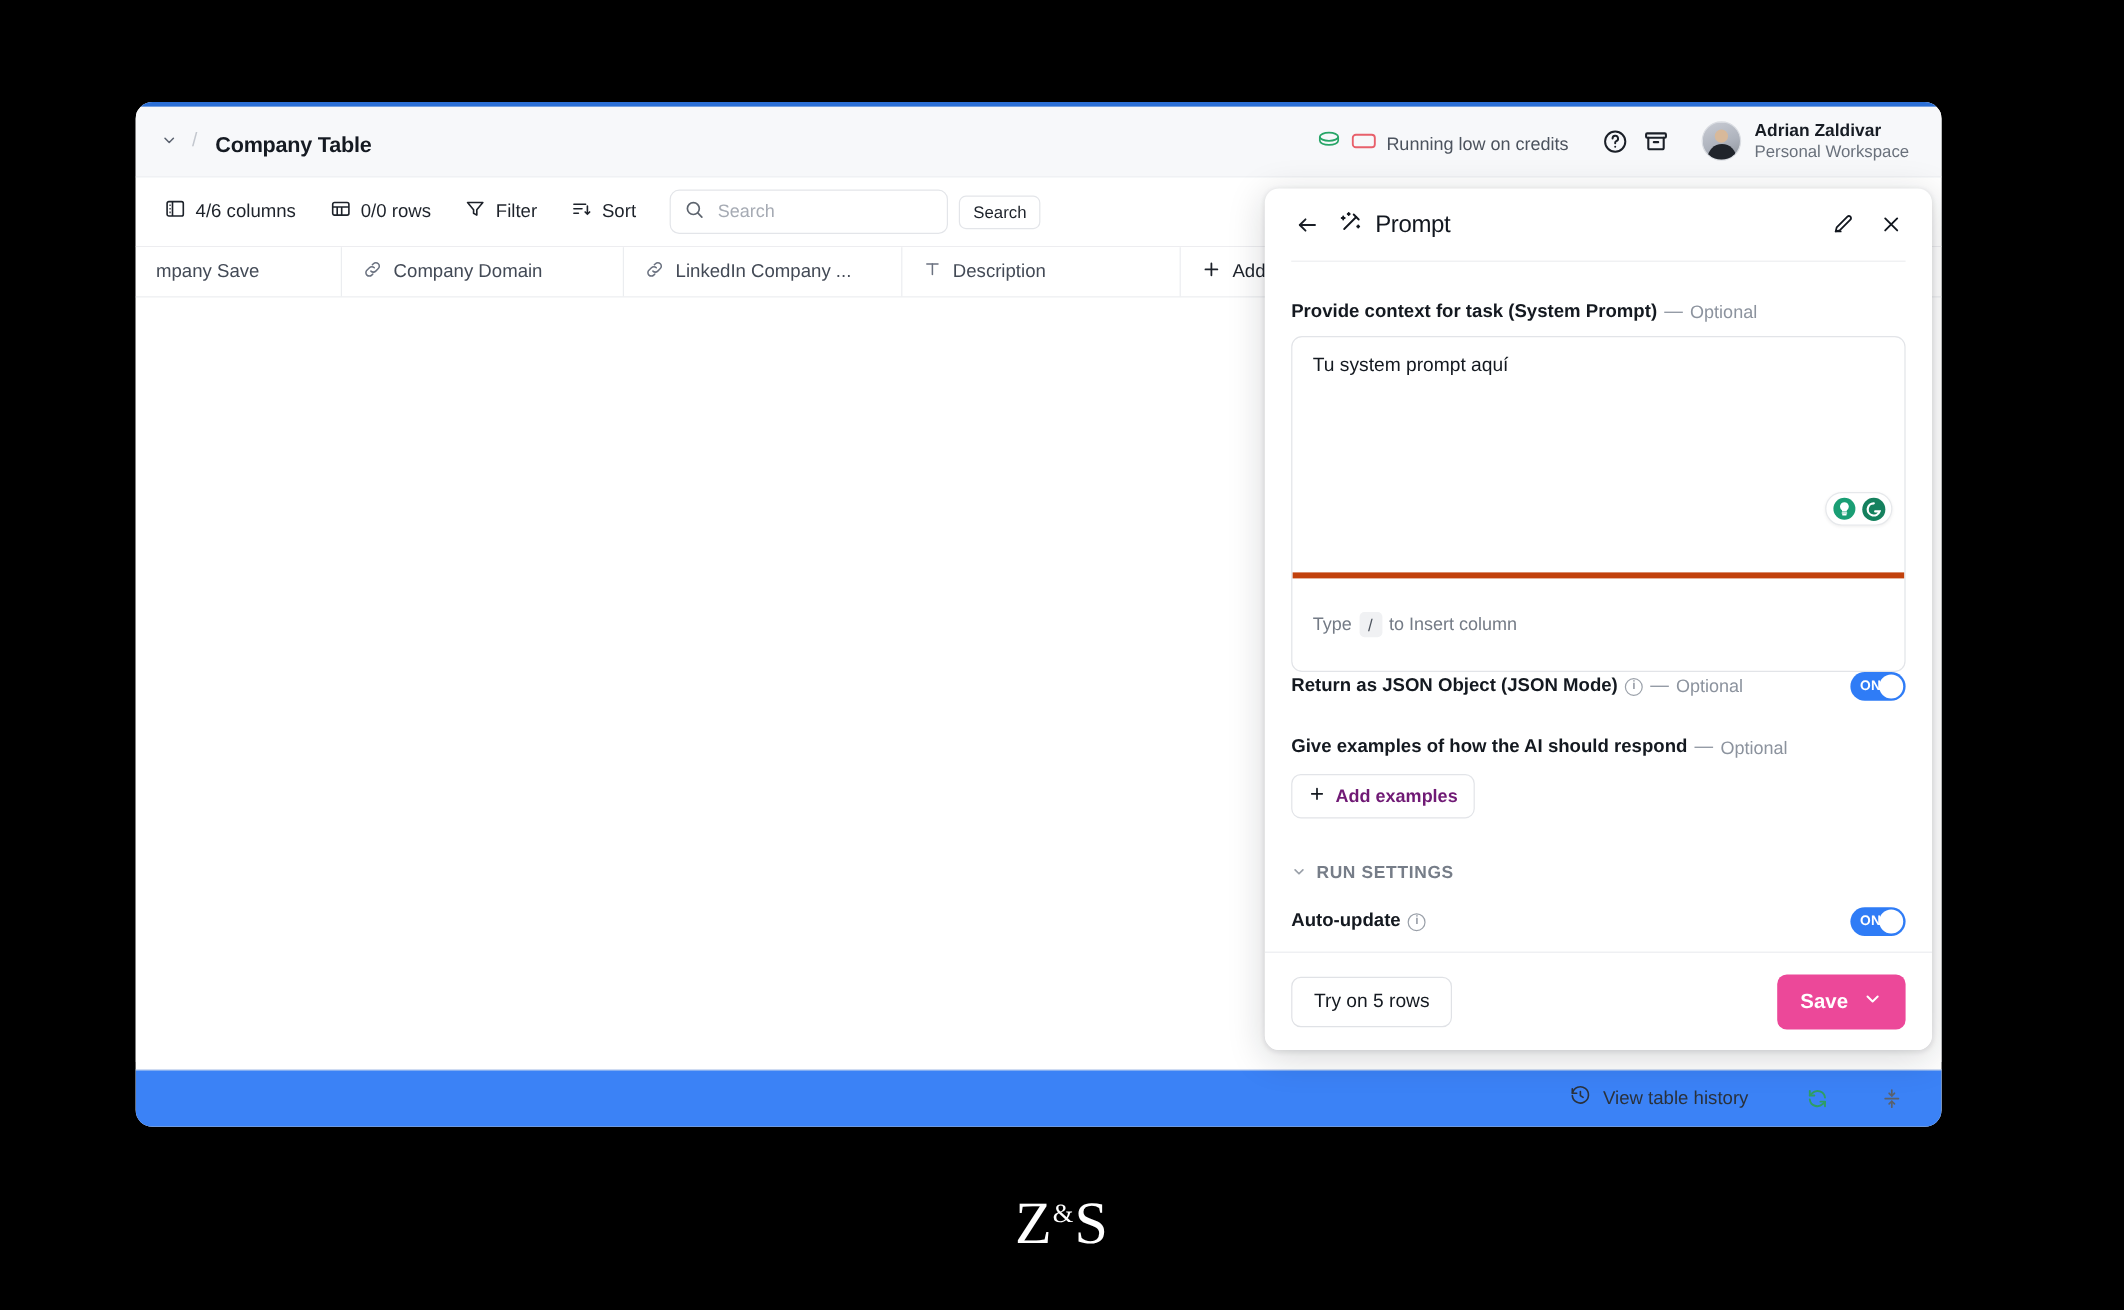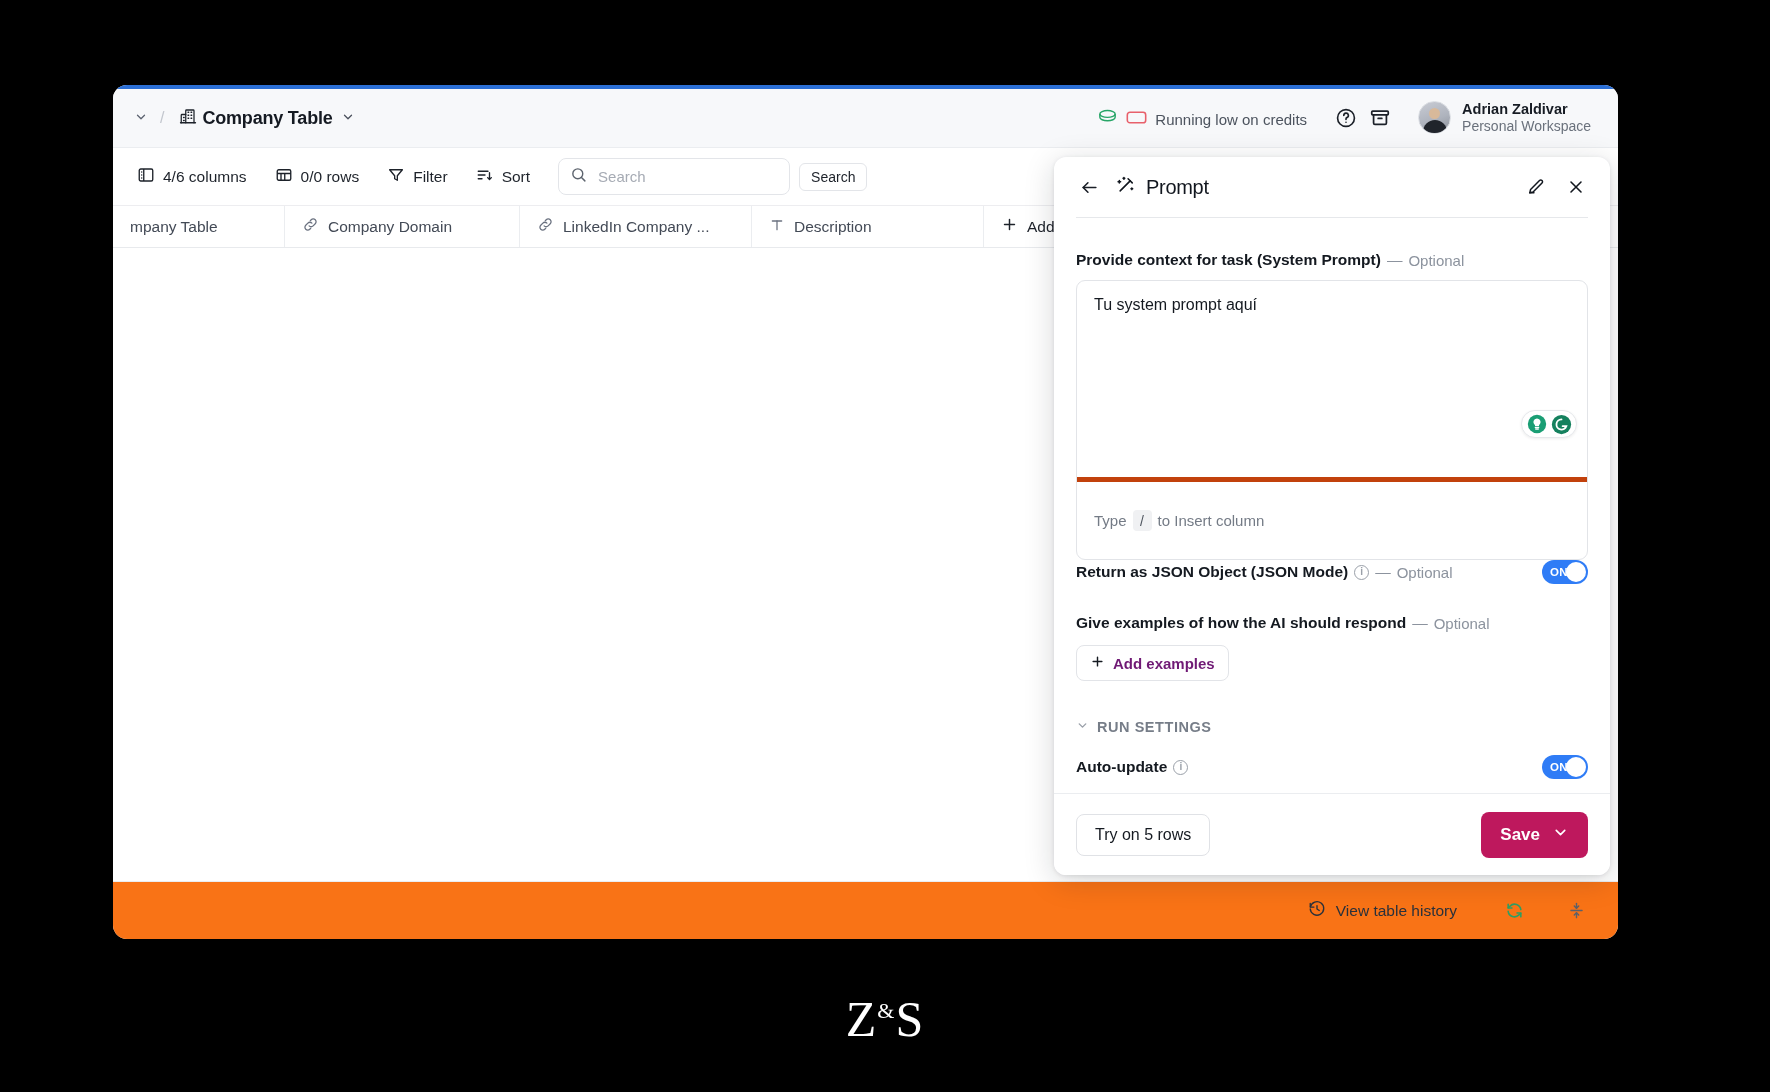--- a/index.html
+++ b/index.html
@@ -38,22 +38,22 @@
     border-bottom: 1px solid #ebedf0;
     display: flex; align-items: center;
     padding: 0 22px 0 16px;
   }
   .bc-chevron {
     color: #5c6370; font-size: 15px; line-height: 1;
     padding: 4px 5px; border-radius: 4px; cursor: pointer;
   }
   .bc-slash { color: #c3c7ce; font-size: 16px; margin: 0 7px; }
   .bc-item {
-    display: flex; align-items: center; gap: 5px;
-    padding: 4px 8px; border-radius: 6px; cursor: pointer;
+    display: flex; align-items: center; gap: 26px;
+    padding: 4px 8px; border-radius: 6px; cursor: pointer; flex-direction: column;
   }
   .bc-title {
     font-size: 18px; font-weight: 600; color: #151a22; letter-spacing: -0.2px;
   }
   .bc-caret { color: #4a515c; font-size: 13px; margin-left: 3px; }
   .header-spacer { flex: 1; }
   .credits {
     display: flex; align-items: flex-end; gap: 8px;
     font-size: 15px; color: #4c535e; cursor: pointer;
     margin-right: 22px;
@@ -140,22 +140,22 @@
   .col.c2 { width: 232px; }
   .col.c3 { width: 232px; }
   .col.add { width: 180px; border-right: none; color: #1d222a; font-weight: 500; }
   .grid-body {
     position: absolute; left: 0; top: 163px; width: 100%; bottom: 54px;
     background: #ffffff;
   }
 
   
   .bottom-bar {
-    position: absolute; left: 0; bottom: 0; width: 100%; height: 58px;
-    background: #f97316; border-top: 1px solid #ebedf0;
+    position: absolute; left: 0; bottom: 0; width: 100%; height: 48px;
+    background: #3b82f6; border-top: 1px solid #ebedf0;
     display: flex; align-items: center; justify-content: flex-end;
     padding-right: 26px; gap: 18px;
   }
   .history-btn {
     display: flex; align-items: center; gap: 10px;
     font-size: 15.5px; color: #2a313b; font-weight: 500;
     padding: 7px 11px; border-radius: 7px; cursor: pointer;
   }
   .bb-icon {
     width: 32px; height: 32px; display: flex; align-items: center;
@@ -289,21 +289,21 @@
     padding: 0 22px;
     background: #fff;
   }
   .try-btn {
     border: 1px solid #e0e2e6; border-radius: 8px; background: #fff;
     padding: 11px 18px; font-size: 16px; color: #151a21; font-weight: 500;
     cursor: pointer; font-family: "Liberation Sans", sans-serif;
   }
   .save-btn {
     display: inline-flex; align-items: center; gap: 12px;
-    background: #be185d; color: #fff; border: none; border-radius: 8px;
+    background: #ec4899; color: #fff; border: none; border-radius: 8px;
     padding: 12px 19px; font-size: 17px; font-weight: 600;
     cursor: pointer; font-family: "Liberation Sans", sans-serif;
   }
 
   
   .logo {
     position: absolute; left: 0; bottom: 44px; width: 100%;
     text-align: center;
     color: #ffffff;
     font-family: "Liberation Serif", serif;
@@ -431,21 +431,21 @@
               <path d="M16.2 16.2 21 21"></path>
           </svg>
         </span>
         <input type="text" value="" placeholder="Search" style="">
         <button class="search-btn">Search</button>
       </div>
     </div>
 
     <div class="grid-head">
       <div class="col c0">
-        <span>mpany Table</span>
+        <span>mpany Save</span>
       </div>
       <div class="col c1">
         <span>
           <svg width="17" height="17" viewBox="0 0 24 24" fill="none" stroke="#6b7280" stroke-width="1.8" stroke-linecap="round">
             <path d="M10 14a4 4 0 0 0 5.7 0l3-3a4 4 0 1 0-5.7-5.7l-1.3 1.3"></path>
             <path d="M14 10a4 4 0 0 0-5.7 0l-3 3a4 4 0 1 0 5.7 5.7l1.3-1.3"></path>
           </svg>
         </span>
         <span>Company Domain</span>
       </div>

